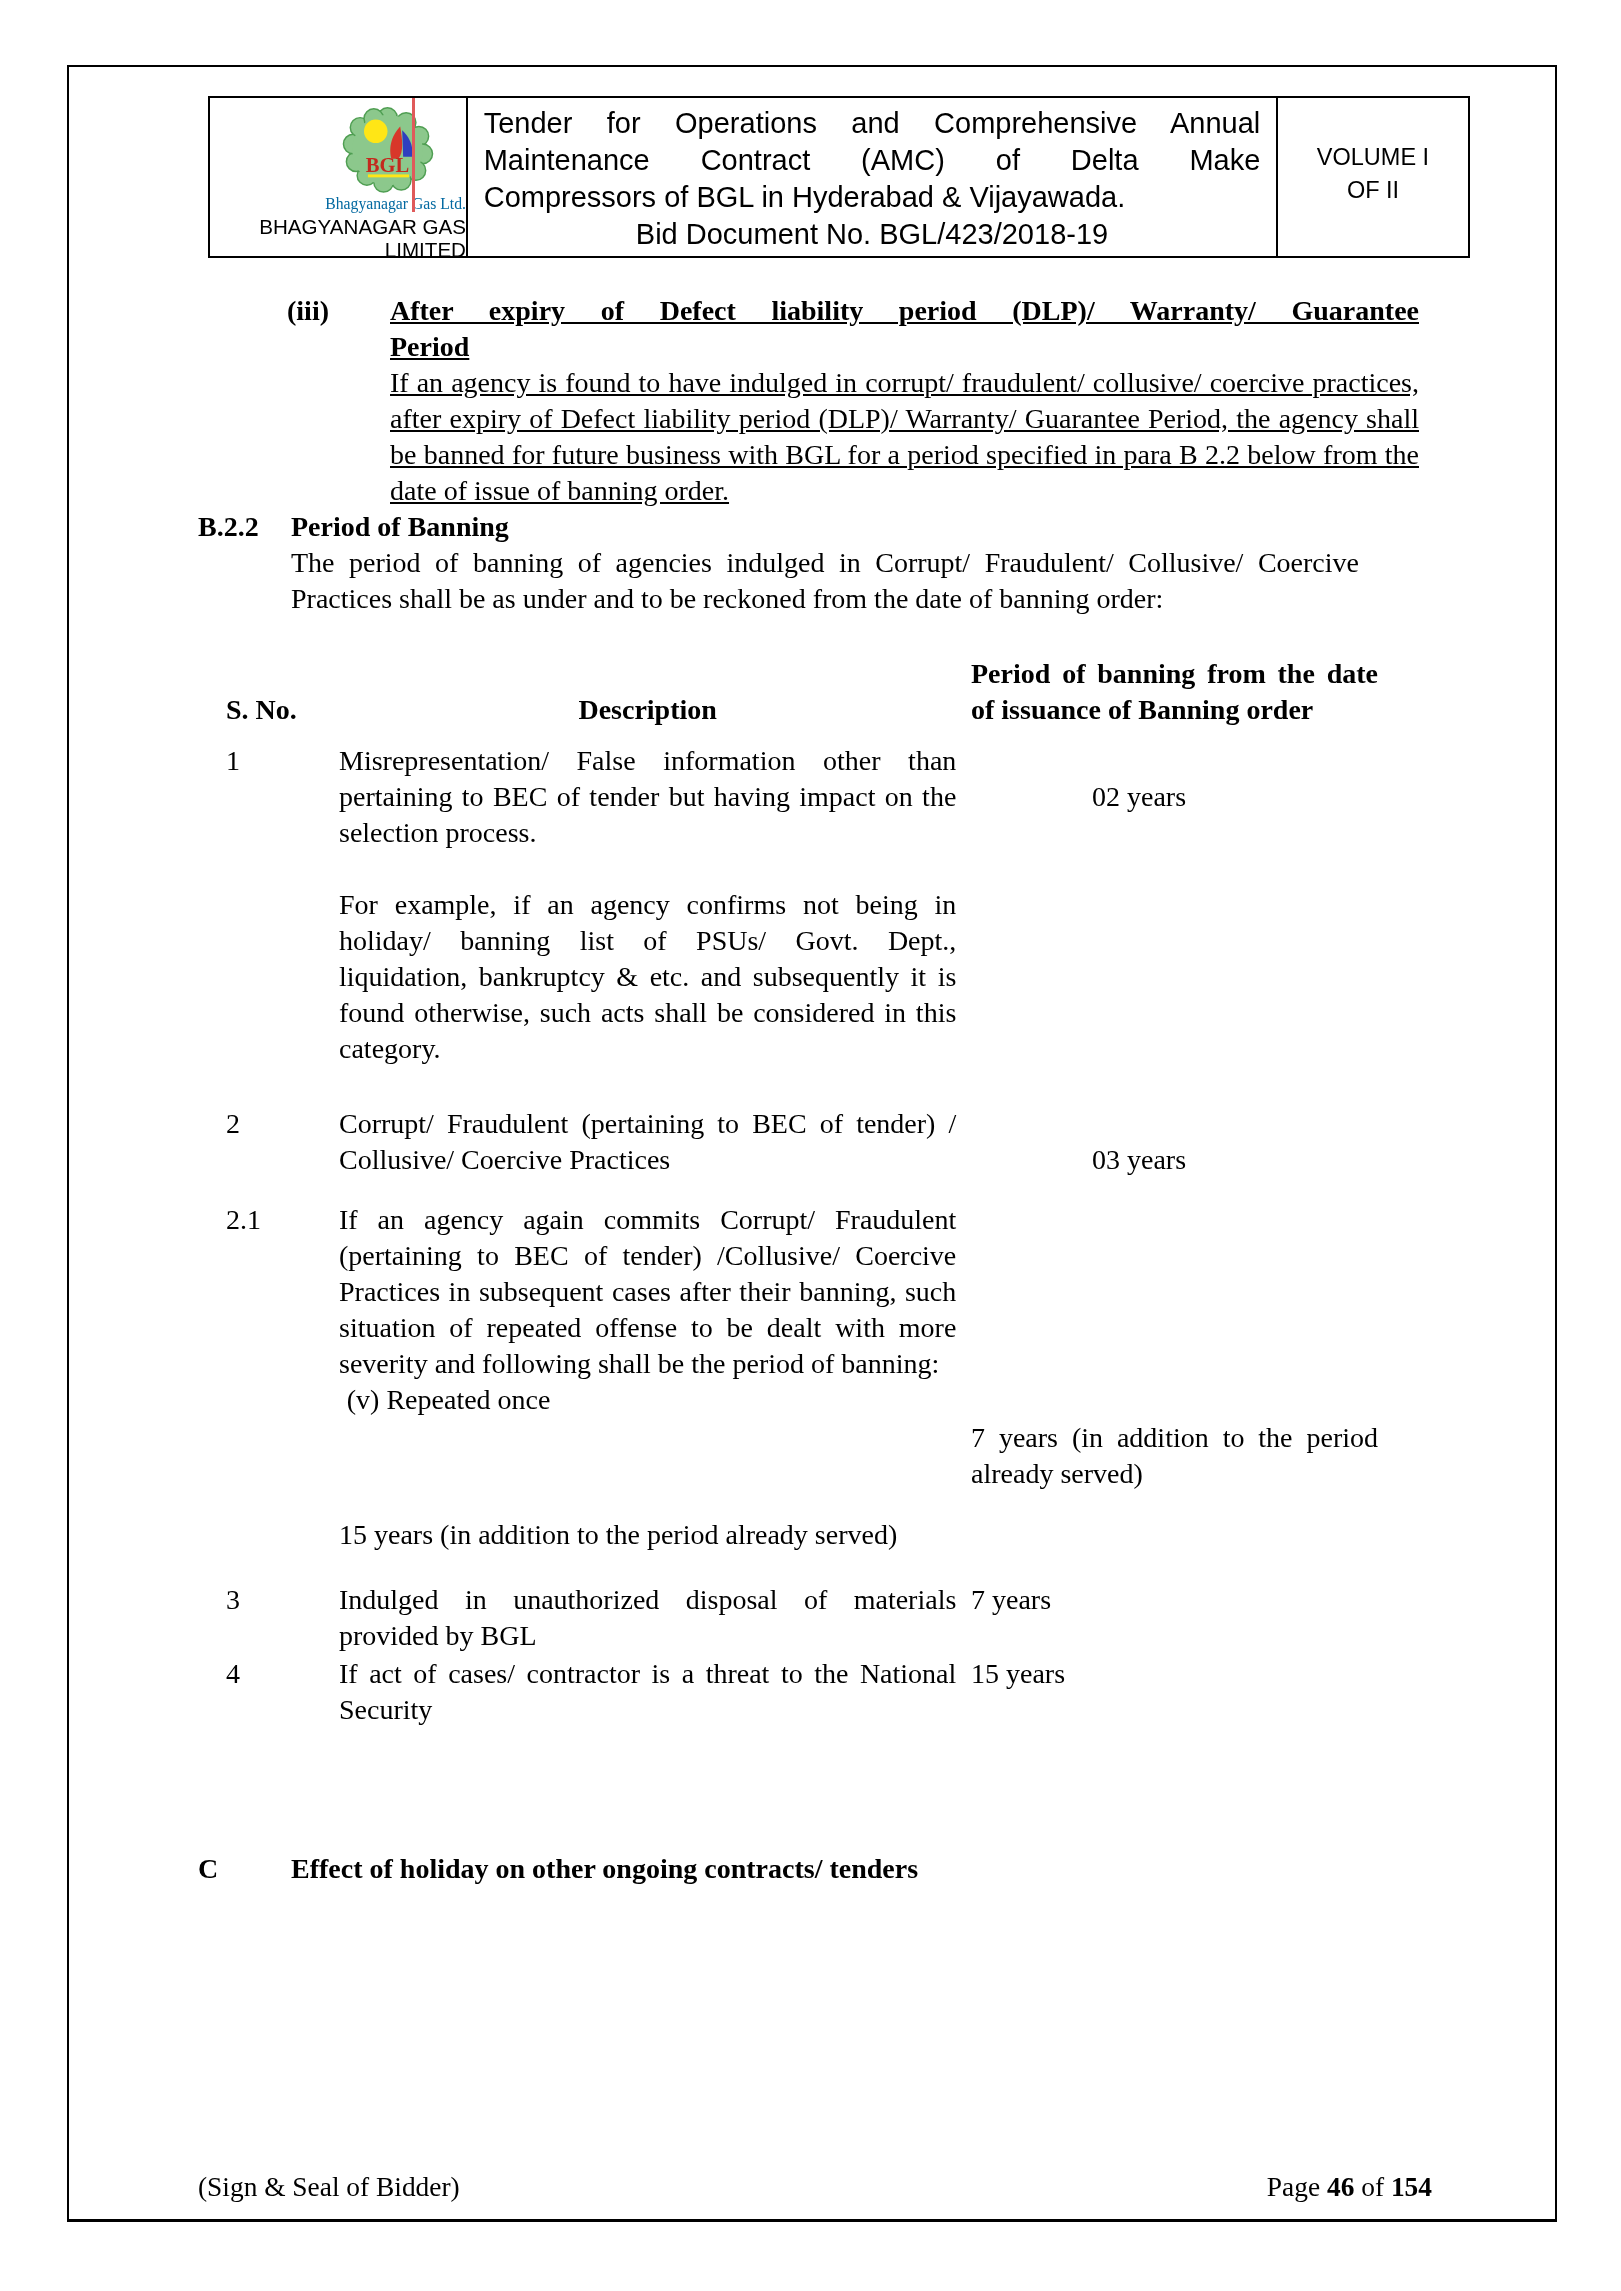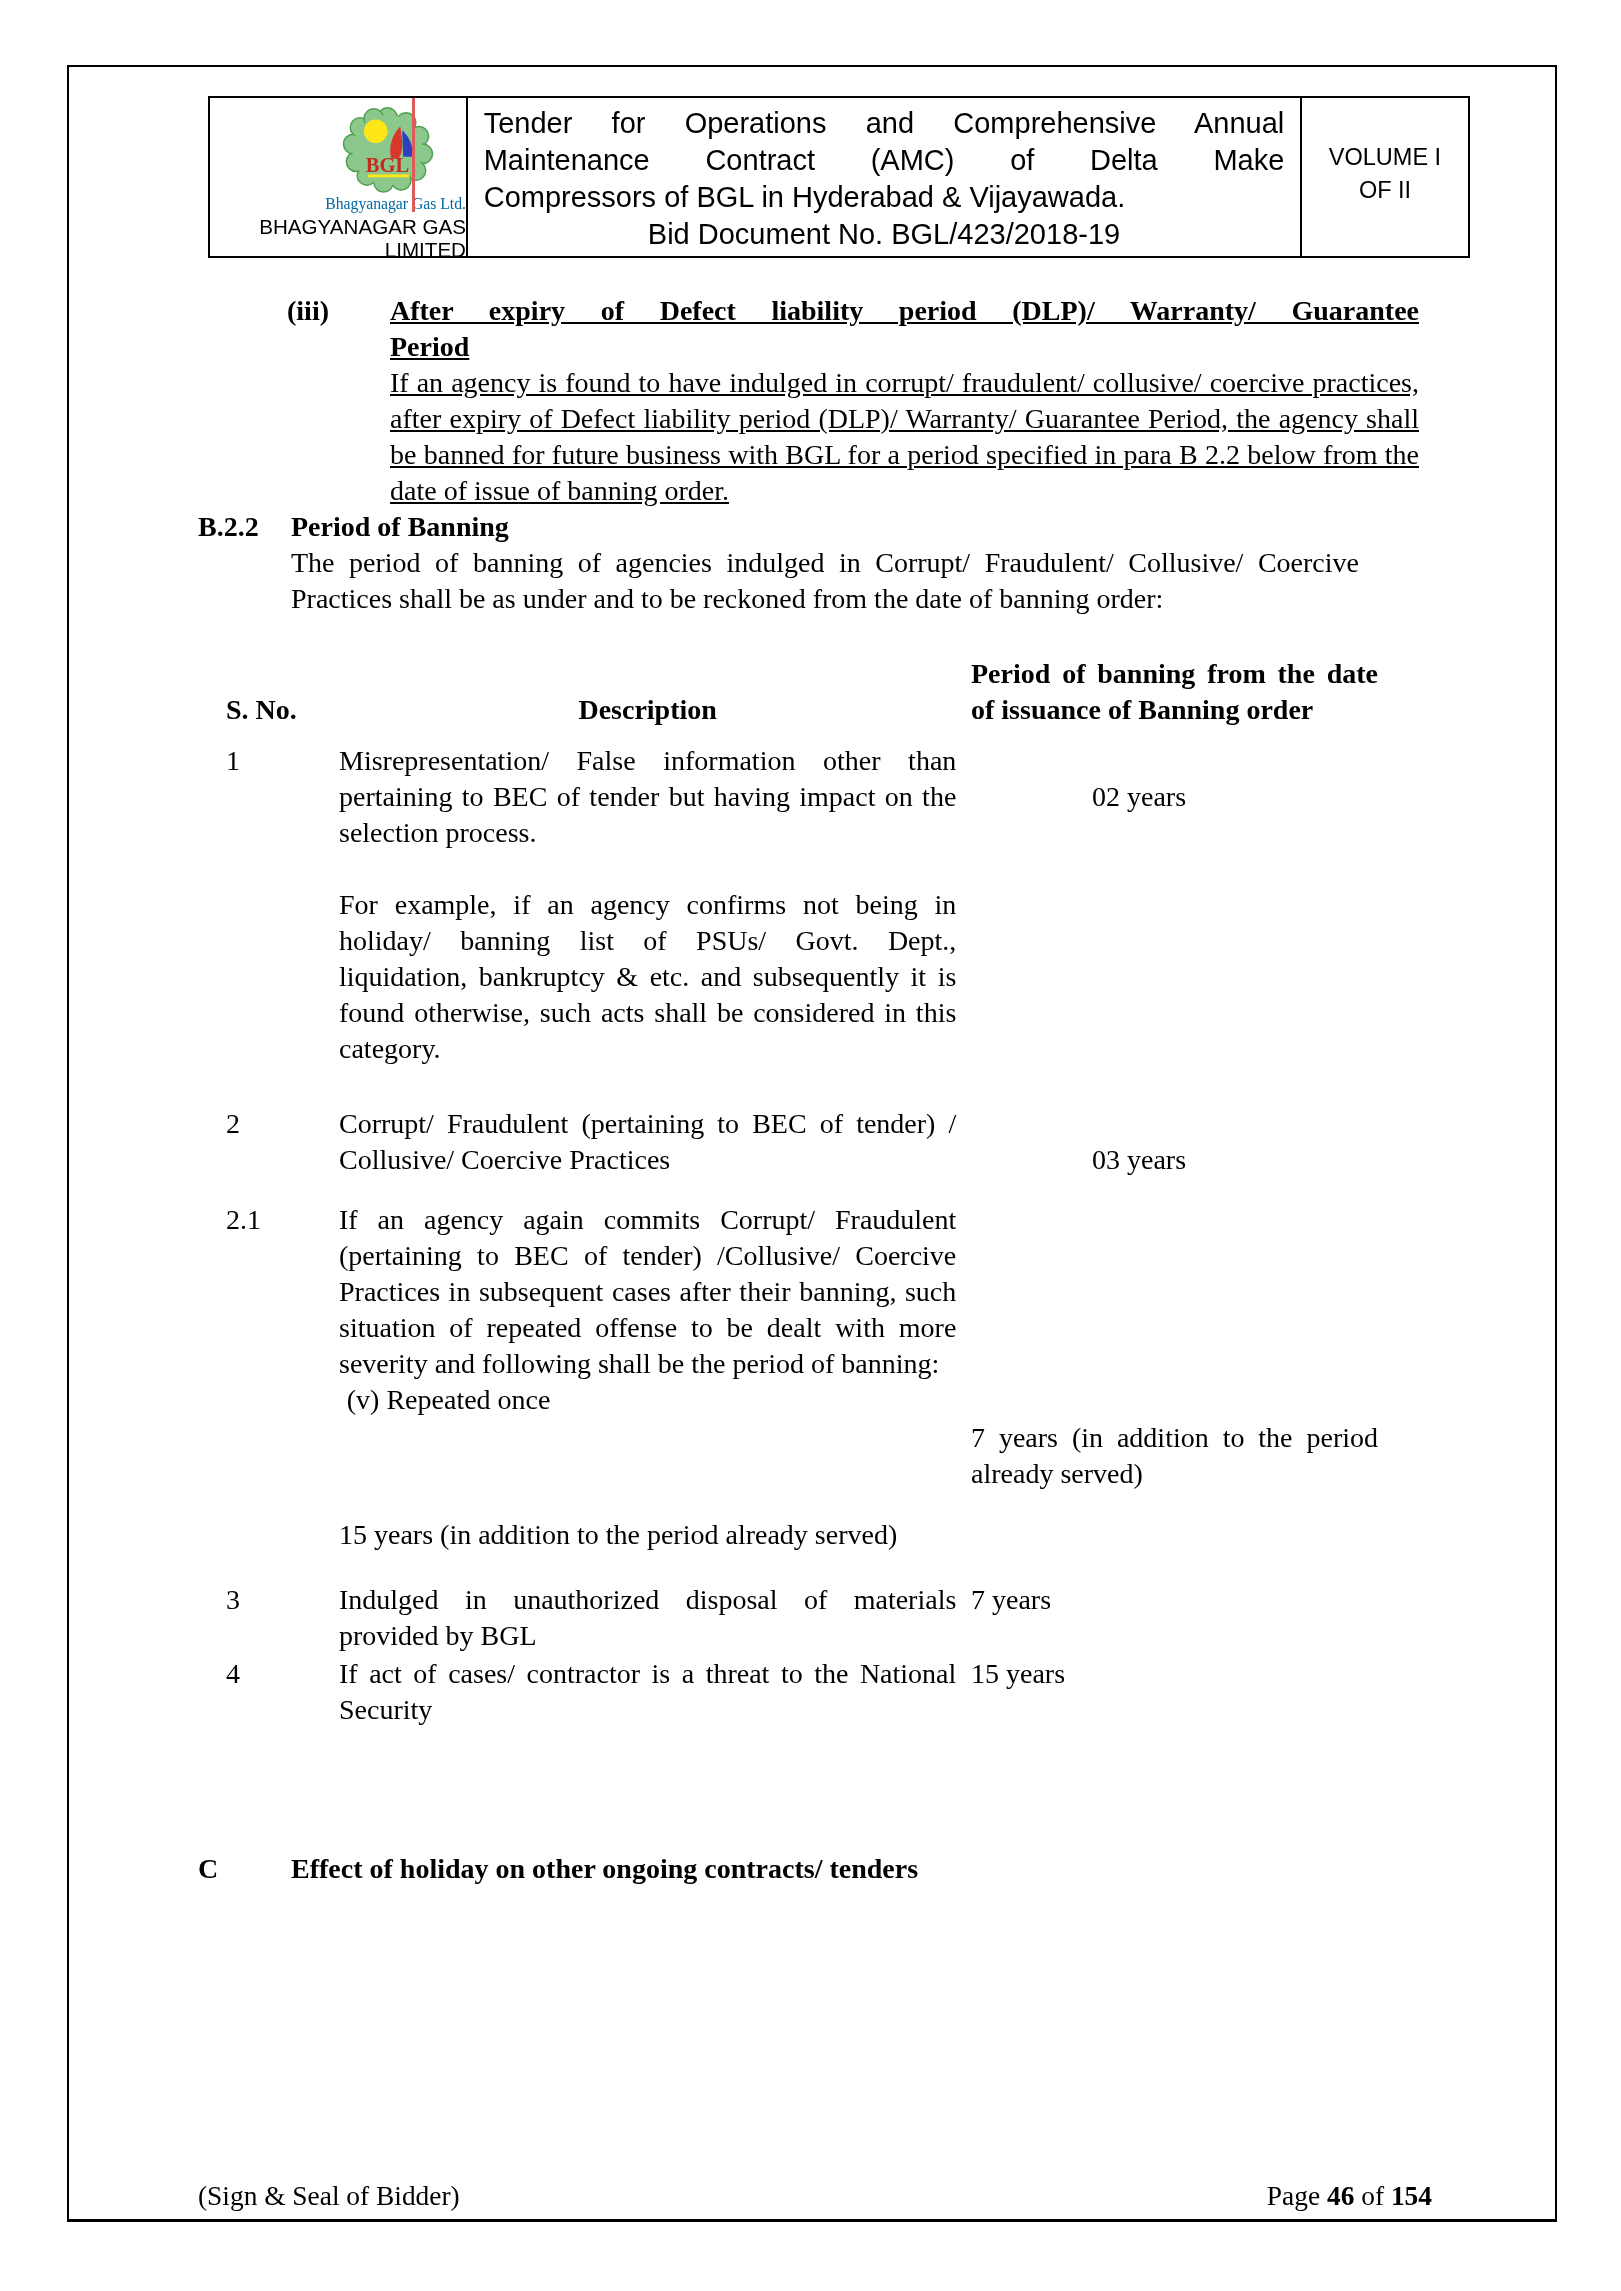--- a/index.html
+++ b/index.html
@@ -10,21 +10,21 @@
   .hdr{margin:29px 0 0 139px;width:1262px;height:162px;display:flex;border:2px solid #000;box-sizing:border-box;background:#fff;}
   .logo-cell{width:258px;border-right:2px solid #000;position:relative;box-sizing:border-box;text-align:right;}
   .red-strip{position:absolute;left:202px;top:0;width:2.9px;height:114px;background:#e05a5a;}
   .logo-art{margin-top:2px;}
   .logo-caption{font-size:15.7px;line-height:15.7px;color:#0369a1;font-family:"Liberation Serif",serif;margin-top:-2px;}
   .company{font-family:"Liberation Sans",sans-serif;font-size:20.6px;line-height:23.5px;margin-top:2.9px;}
   .title-cell{flex:1;border-right:2px solid #000;padding:6.9px 15.7px 0 15.7px;box-sizing:border-box;
     font-family:"Liberation Sans",sans-serif;font-size:29px;line-height:37px;}
   .jline{text-align:justify;text-align-last:justify;}
   .cline{text-align:center;}
-  .vol-cell{width:166px;box-sizing:border-box;text-align:center;padding-top:43px;
+  .vol-cell{width:190px;box-sizing:border-box;text-align:center;padding-top:43px;
     font-family:"Liberation Sans",sans-serif;font-size:23.5px;line-height:33px;}
   
   .body-text{font-size:28px;line-height:36px;}
   .sec{position:relative;}
   .lbl{position:absolute;font-weight:bold;font-family:Liberation Serif, serif;}
   .sec-iii{margin-top:35px;}
   .sec-iii .lbl{left:218px;top:0;}
   .iii-block{margin-left:321px;width:1029px;text-decoration:underline;}
   .h-just{font-weight:bold;text-align:justify;text-align-last:justify;}
   .h-bold{font-weight:bold;}
@@ -47,21 +47,21 @@
   .subitem{padding-left:7.8px;}
   .rvi{margin-top:24.5px;}
   .rvi .cell-desc{padding-top:36px;}
   .rvi .cell-period{text-align:justify;}
   .r3{margin-top:29px;}
   .r4{margin-top:2px;}
   
   .sec-c{margin-top:123px;}
   .sec-c .lbl{left:129px;top:0;}
   .c-block{margin-left:222px;font-weight:bold;}
-  .footer{position:absolute;left:129px;right:123px;bottom:4px;display:flex;justify-content:space-between;
+  .footer{position:absolute;left:129px;right:123px;bottom:13px;display:flex;justify-content:space-between;
     font-size:27.4px;line-height:37px;}
   .bold{font-weight:bold;}
 </style>
 </head>
 <body>
 
 <div class="page-border">
 
   <div class="hdr">
     <div class="logo-cell">

